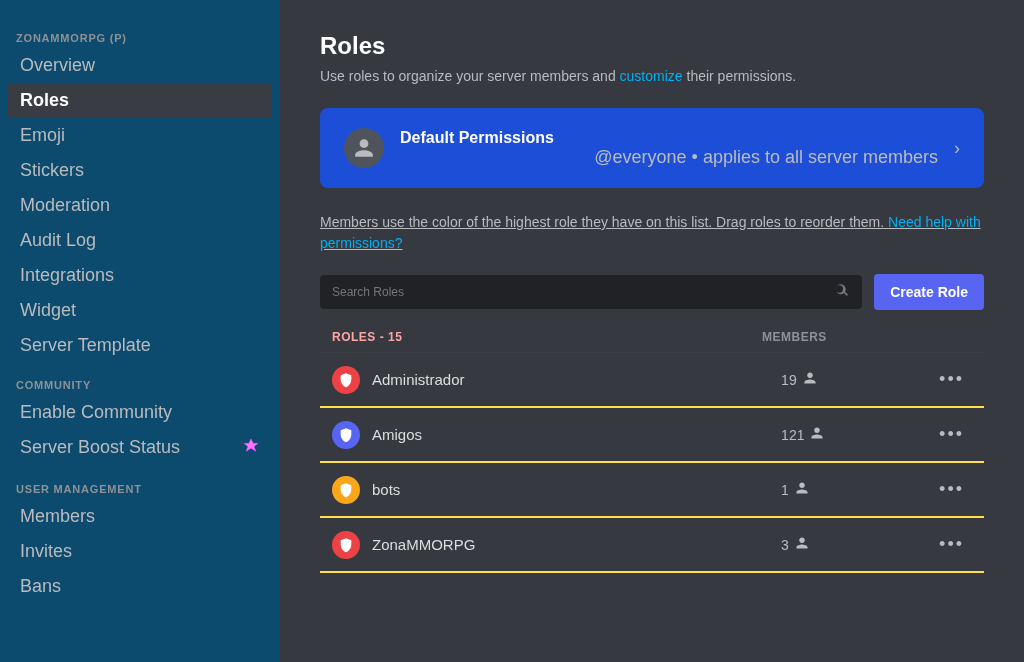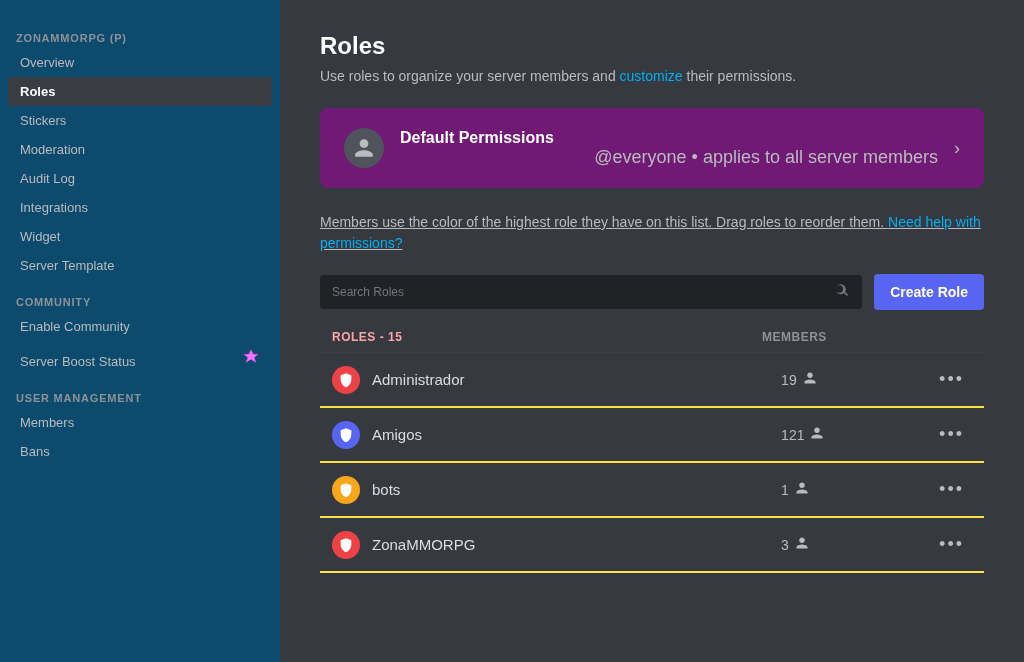--- a/index.html
+++ b/index.html
@@ -26,25 +26,25 @@
       color: #8e9297;
       font-size: 11px;
       font-weight: 700;
       letter-spacing: 0.8px;
       text-transform: uppercase;
       padding: 16px 8px 4px 8px;
     }
 
     .sidebar-item {
       display: flex;
-      align-items: flex-end;
+      align-items: flex-start;
       padding: 7px 12px;
       border-radius: 4px;
       cursor: pointer;
-      font-size: 13px;
+      font-size: 18px;
       color: #b9bbbe;
       transition: background 0.1s;
       position: relative;
     }
 
     .sidebar-item.active {
       background: #393c43;
       color: #fff;
       font-weight: 600;
     }
@@ -79,21 +79,21 @@
       margin-bottom: 24px;
     }
 
     .page-subtitle a, .link {
       color: #00b0f4;
       text-decoration: none;
     }
 
     
     .default-permissions-card {
-      background: #701a75;
+      background: #1d4ed8;
       border-radius: 8px;
       padding: 20px 24px;
       display: flex;
       align-items: center;
       gap: 16px;
       margin-bottom: 24px;
       cursor: pointer;
     }
 
     .dp-icon {
@@ -284,20 +284,23 @@
 <div class="sidebar">
   <div class="sidebar-section-label">ZONAMMORPG (P)</div>
 
   <div class="sidebar-item">
     <span>Overview</span>
   </div>
   <div class="sidebar-item active">
     <span>Roles</span>
   </div>
   <div class="sidebar-item">
+    <span>Emoji</span>
+  </div>
+  <div class="sidebar-item">
     <span>Stickers</span>
   </div>
   <div class="sidebar-item">
     <span>Moderation</span>
   </div>
   <div class="sidebar-item">
     <span>Audit Log</span>
   </div>
   <div class="sidebar-item">
     <span>Integrations</span>
@@ -320,20 +323,23 @@
       <svg class="boost-badge" viewBox="0 0 20 20" fill="none" xmlns="http://www.w3.org/2000/svg">
         <path d="M10 2L12.5 7H18L13.5 10.5L15.5 16L10 12.5L4.5 16L6.5 10.5L2 7H7.5L10 2Z" fill="#ff73fa" stroke="#e040fb" stroke-width="0.5"></path>
       </svg>
     </span>
   </div>
 
   <div class="sidebar-section-label">USER MANAGEMENT</div>
 
   <div class="sidebar-item">
     <span>Members</span>
+  </div>
+  <div class="sidebar-item">
+    <span>Invites</span>
   </div>
   <div class="sidebar-item">
     <span>Bans</span>
   </div>
 </div>
 
 <div class="main">
   <h1 class="page-title">Roles</h1>
   <p class="page-subtitle">
     <span>Use roles to organize your server members and </span><a class="link">customize</a><span> their permissions.</span>

